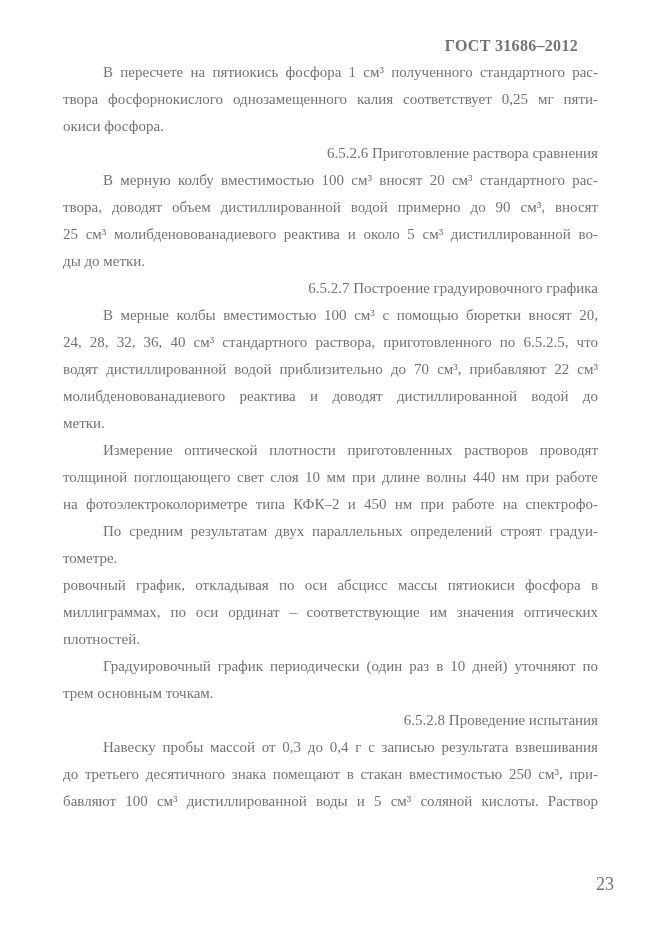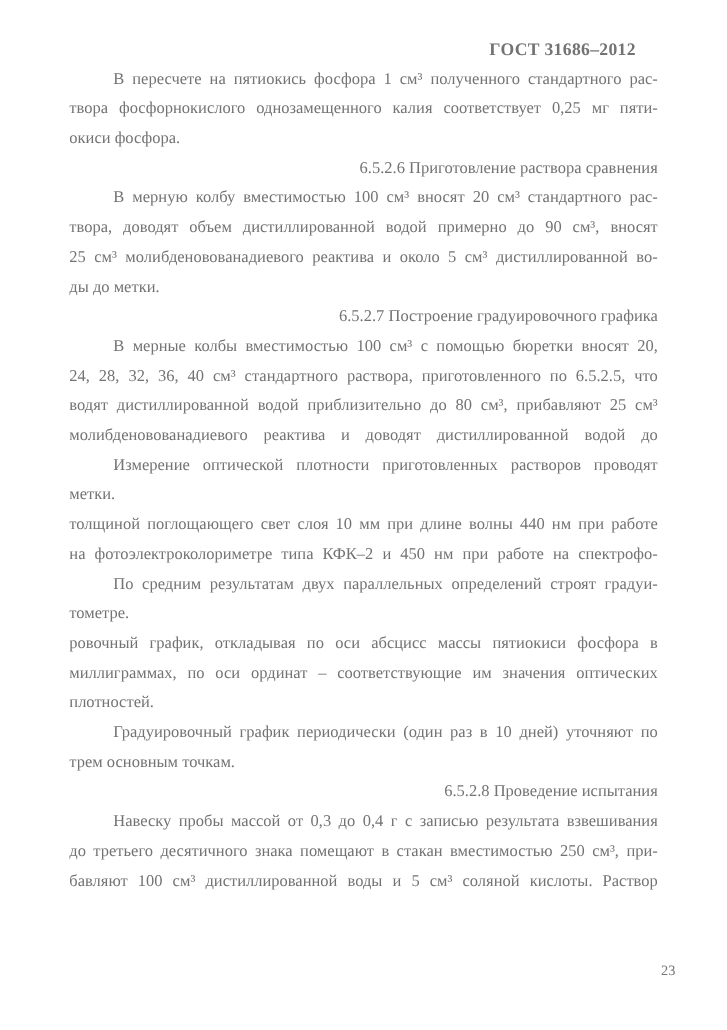--- a/index.html
+++ b/index.html
@@ -39,45 +39,45 @@
     text-align: justify;
     text-align-last: justify;
   }
   .line.indent {
     text-indent: 40px;
     text-align: right;
   }
   .page-number {
     position: absolute;
     top: 874px; right: 47px;
-    font-size: 13px;
+    font-size: 18px;
   }
 </style>
 </head>
 <body>
 
 <div class="page">
   <div class="doc-header">ГОСТ 31686–2012</div>
 
   <div class="text-block">
       <div class="line justify indent">В пересчете на пятиокись фосфора 1 см³ полученного стандартного рас-</div>
       <div class="line justify">твора фосфорнокислого однозамещенного калия соответствует 0,25 мг пяти-</div>
       <div class="line">окиси фосфора.</div>
       <div class="line indent">6.5.2.6 Приготовление раствора сравнения</div>
       <div class="line justify indent">В мерную колбу вместимостью 100 см³ вносят 20 см³ стандартного рас-</div>
       <div class="line justify">твора, доводят объем дистиллированной водой примерно до 90 см³, вносят</div>
       <div class="line justify">25 см³ молибденовованадиевого реактива и около 5 см³ дистиллированной во-</div>
       <div class="line">ды до метки.</div>
       <div class="line indent">6.5.2.7 Построение градуировочного графика</div>
       <div class="line justify indent">В мерные колбы вместимостью 100 см³ с помощью бюретки вносят 20,</div>
       <div class="line justify">24, 28, 32, 36, 40 см³ стандартного раствора, приготовленного по 6.5.2.5, что</div>
-      <div class="line justify">водят дистиллированной водой приблизительно до 80 см³, прибавляют 25 см³</div>
+      <div class="line justify">водят дистиллированной водой приблизительно до 70 см³, прибавляют 22 см³</div>
       <div class="line justify">молибденовованадиевого реактива и доводят дистиллированной водой до</div>
+      <div class="line">метки.</div>
       <div class="line justify indent">Измерение оптической плотности приготовленных растворов проводят</div>
-      <div class="line">метки.</div>
       <div class="line justify">толщиной поглощающего свет слоя 10 мм при длине волны 440 нм при работе</div>
       <div class="line justify">на фотоэлектроколориметре типа КФК–2 и 450 нм при работе на спектрофо-</div>
       <div class="line justify indent">По средним результатам двух параллельных определений строят градуи-</div>
       <div class="line">тометре.</div>
       <div class="line justify">ровочный график, откладывая по оси абсцисс массы пятиокиси фосфора в</div>
       <div class="line justify">миллиграммах, по оси ординат – соответствующие им значения оптических</div>
       <div class="line">плотностей.</div>
       <div class="line justify indent">Градуировочный график периодически (один раз в 10 дней) уточняют по</div>
       <div class="line">трем основным точкам.</div>
       <div class="line indent">6.5.2.8 Проведение испытания</div>

